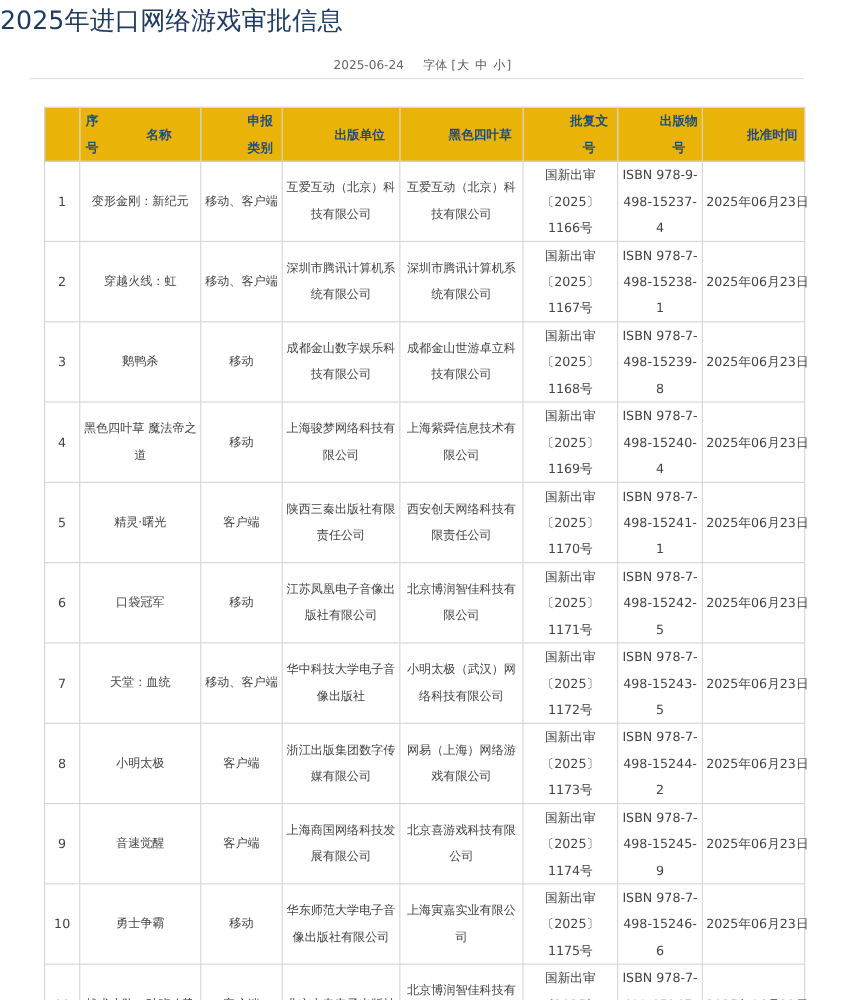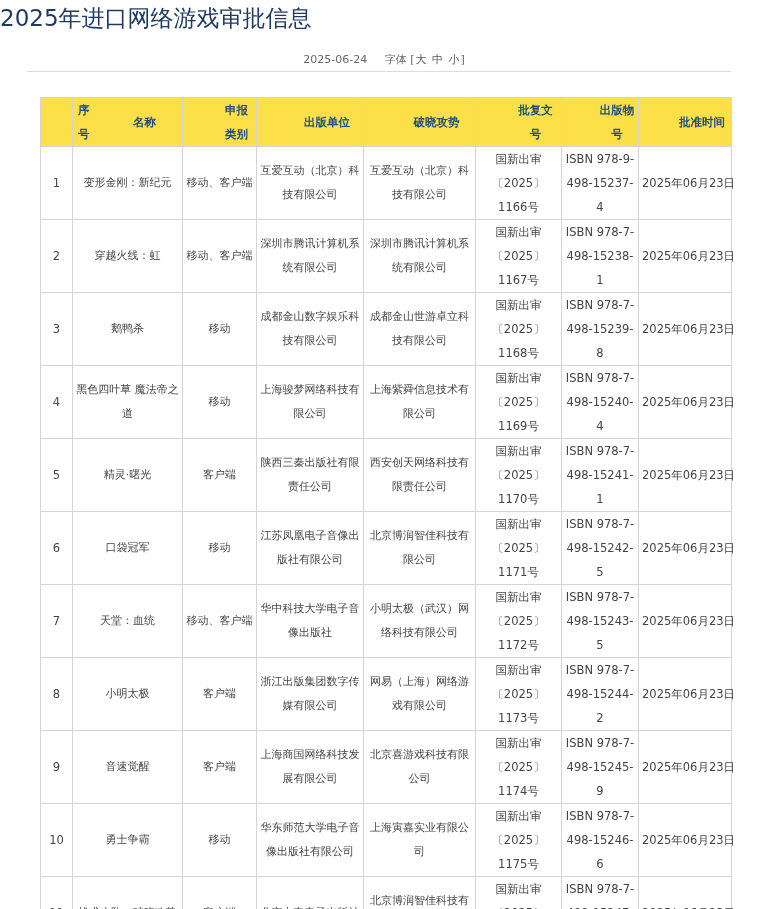--- a/index.html
+++ b/index.html
@@ -38,21 +38,21 @@
       vertical-align: middle;
       padding: 0 3px;
       line-height: 24px;
       color: #444444;
     }
     table.approvals th {
       height: 25px;
       color: #1e4d82;
       font-weight: bold;
       font-size: 11.5px;
-      background: #fde047;
+      background: #eab308;
       padding-left: 37px;
     }
     table.approvals td { height: 70px; }
     table.approvals td.num { font-size: 11.5px; margin-top: 43px; }
     .c-seq { width: 32px; }
     .c-name { width: 110px; }
     .c-type { width: 74px; }
     .c-pub { width: 107px; }
     .c-op { width: 112px; }
     .c-doc { width: 86px; }
@@ -85,21 +85,21 @@
       <col class="c-doc">
       <col class="c-isbn">
       <col class="c-date">
   </colgroup>
   <thead>
     <tr>
       <th>序号</th>
       <th>名称</th>
       <th>申报类别</th>
       <th>出版单位</th>
-      <th>破晓攻势</th>
+      <th>黑色四叶草</th>
       <th>批复文号</th>
       <th>出版物号</th>
       <th>批准时间</th>
     </tr>
   </thead>
   <tbody id="rows">
       <tr>
         <td class="num">1</td>
         <td>变形金刚：新纪元</td>
         <td>移动、客户端</td>

